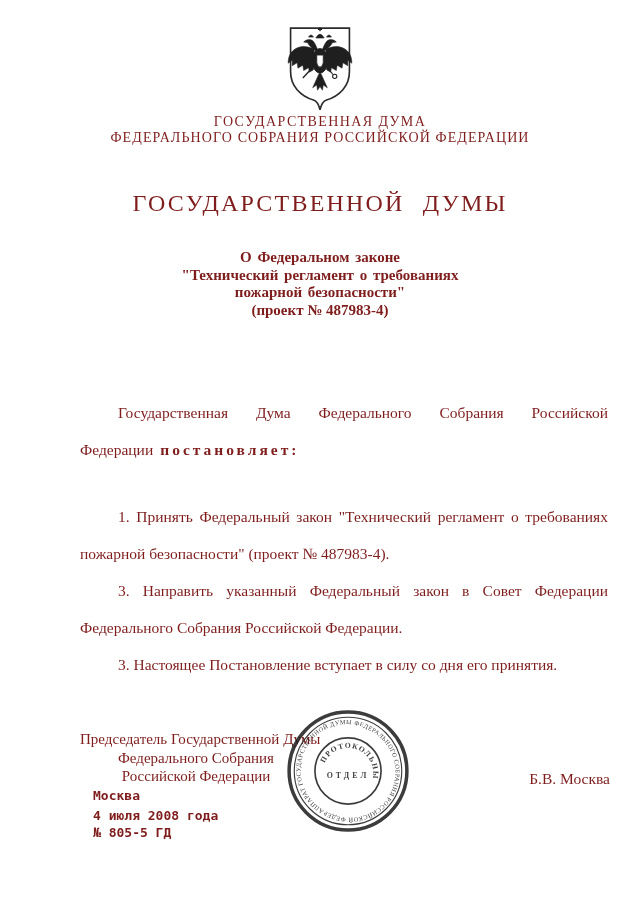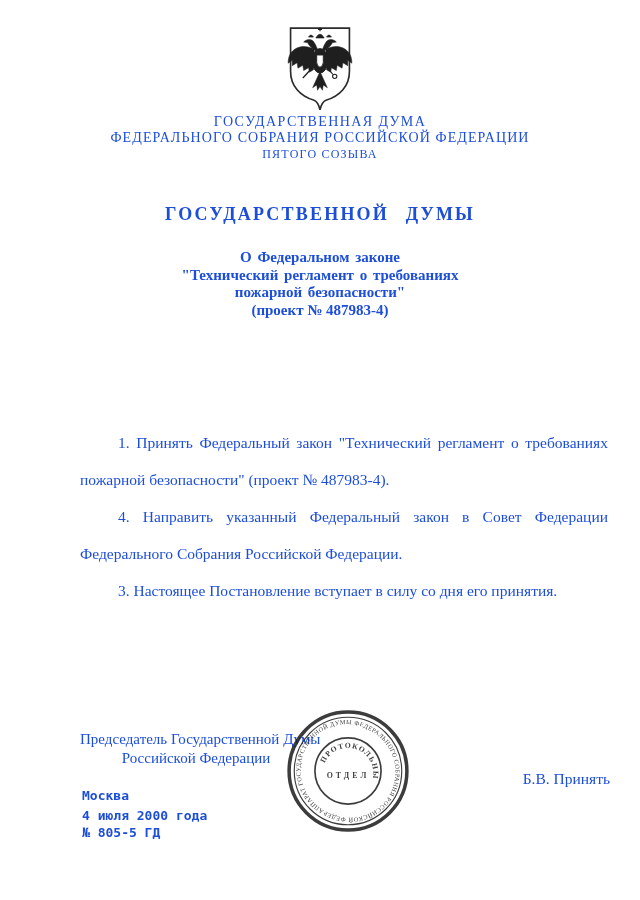--- a/index.html
+++ b/index.html
@@ -2,38 +2,38 @@
 <html lang="ru"><head>
 <meta charset="utf-8">
 <style>
   * { margin: 0; padding: 0; box-sizing: border-box; }
   html, body { background: #ffffff; }
   .page {
     position: relative;
     width: 640px;
     height: 900px;
     background: #ffffff;
-    color: #1d4ed8;
+    color: #7f1d1d;
     font-family: "Liberation Serif", serif;
     overflow: hidden;
     margin: 0 auto;
   }
   .centered { position: absolute; left: 0; width: 640px; text-align: center; }
 
   
   .emblem { position: absolute; left: 50%; transform: translateX(-50%); top: 24px; width: 82px; height: 94px; }
 
   
   .org1 { top: 114px; font-size: 14px; letter-spacing: 1.4px; }
   .org2 { top: 130px; font-size: 14px; letter-spacing: 1.1px; text-align: center; }
   .org3 { top: 147px; font-size: 12px; letter-spacing: 1.2px; }
 
   
   .title1 { top: 169px; font-size: 26px; font-weight: bold; letter-spacing: 5.5px; }
-  .title2 { top: 204px; font-size: 18px; letter-spacing: 2.2px; word-spacing: 10px; font-weight: bold; }
+  .title2 { top: 190px; font-size: 24px; letter-spacing: 2.2px; word-spacing: 10px; }
 
   
   .subject { top: 249px; font-size: 15px; font-weight: bold; line-height: 17.5px; word-spacing: 2px; text-align: center; }
   .subject .proj { font-weight: bold; word-spacing: 0; }
 
   
   .body-block {
     position: absolute;
     left: 80px;
     top: 394px;
@@ -66,21 +66,21 @@
   .sig-name {
     position: absolute;
     right: 30px;
     top: 770px;
     font-size: 15.5px;
   }
 
   
   .footer-block {
     position: absolute;
-    left: 82px;
+    left: 93px;
     top: 787px;
     font-family: "DejaVu Sans Mono", monospace;
     font-weight: bold;
     font-size: 13px;
     line-height: 17px;
   }
   .footer-block .city { margin-bottom: 3px; }
 
   
   .stamp {
@@ -121,46 +121,47 @@
       <path d="M 42,52 L 29,66" stroke-width="1.6" fill="none"></path>
       <circle cx="68" cy="64" r="2.6" fill="none" stroke-width="1.3"></circle>
       <path d="M 58,52 L 65.8,61.8" stroke-width="1.4" fill="none"></path>
     </g>
 
     <path d="M 46,38 H 54 V 47 Q 54,51 50,53 Q 46,51 46,47 Z" fill="#ffffff" stroke="#1f1f1f" stroke-width="1"></path>
   </svg>
 
   <div class="centered org1">ГОСУДАРСТВЕННАЯ ДУМА</div>
   <div class="centered org2">ФЕДЕРАЛЬНОГО СОБРАНИЯ РОССИЙСКОЙ ФЕДЕРАЦИИ</div>
-  <div class="centered org3">ПЯТОГО СОЗЫВА</div>
 
   <div class="centered title2">ГОСУДАРСТВЕННОЙ ДУМЫ</div>
 
   <div class="centered subject">
     <div>О Федеральном законе</div>
     <div>"Технический регламент о требованиях</div>
     <div>пожарной безопасности"</div>
     <div class="proj">(проект № 487983-4)</div>
   </div>
 
   <div class="body-block">
+    <p class="para"><span>Государственная Дума Федерального Собрания Российской Федерации</span><span class="decree-word">постановляет:</span></p>
     <p class="para spaced">1. Принять Федеральный закон "Технический регламент о требованиях пожарной безопасности" (проект № 487983-4).</p>
-    <p class="para">4. Направить указанный Федеральный закон в Совет Федерации Федерального Собрания Российской Федерации.</p>
+    <p class="para">3. Направить указанный Федеральный закон в Совет Федерации Федерального Собрания Российской Федерации.</p>
     <p class="para">3. Настоящее Постановление вступает в силу со дня его принятия.</p>
   </div>
 
   <div class="sig-block">
     <div class="l1">Председатель Государственной Думы</div>
+    <div class="l2">Федерального Собрания</div>
     <div class="l3">Российской Федерации</div>
   </div>
-  <div class="sig-name">Б.В. Принять</div>
+  <div class="sig-name">Б.В. Москва</div>
 
   <div class="footer-block">
     <div class="city">Москва</div>
-    <div>4 июля 2000 года</div>
+    <div>4 июля 2008 года</div>
     <div>№ 805-5 ГД</div>
   </div>
 
   <svg class="stamp" viewBox="0 0 120 120" xmlns="http://www.w3.org/2000/svg" aria-hidden="true">
     <defs>
       <path id="ringPath" d="M 37.75,98.5 A 44.5,44.5 0 1 1 82.25,21.5 A 44.5,44.5 0 1 1 37.75,98.5"></path>
       <path id="arcPath" d="M 36,62 A 24.5,24.5 0 1 1 85,62"></path>
     </defs>
     <g stroke="#1b1b1b" fill="none">
       <circle cx="60" cy="60" r="57" stroke-width="3.4"></circle>

